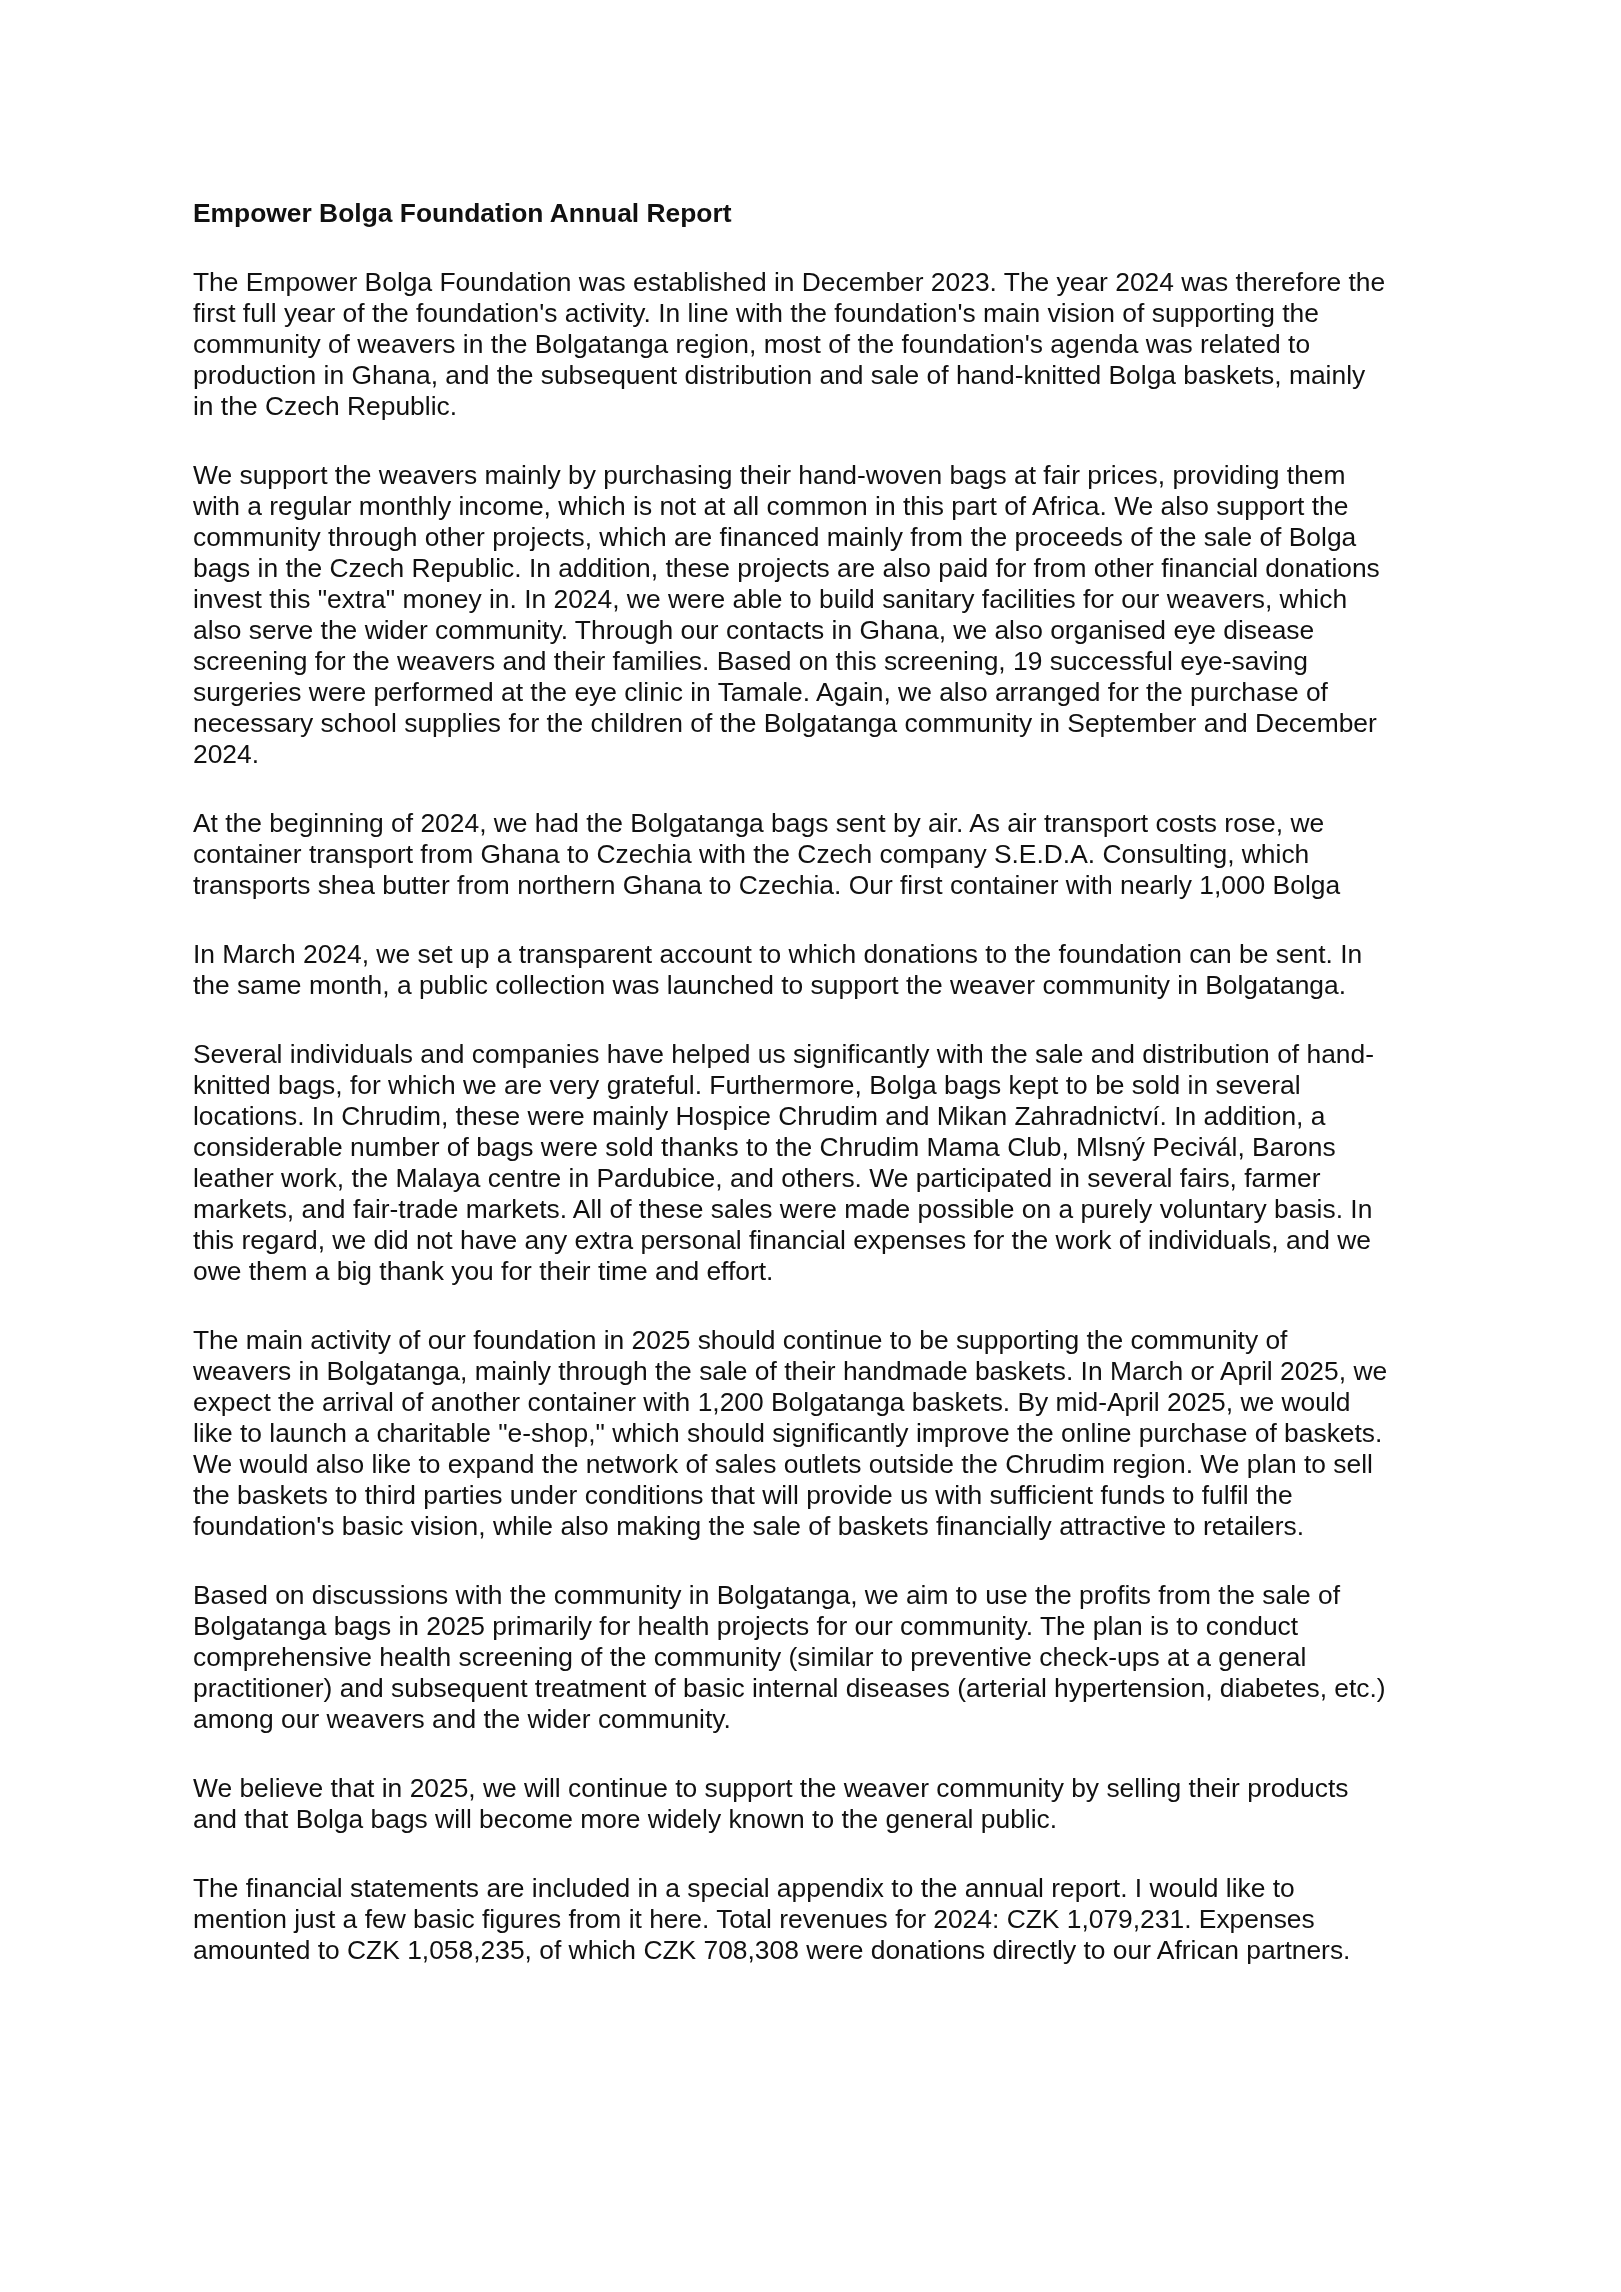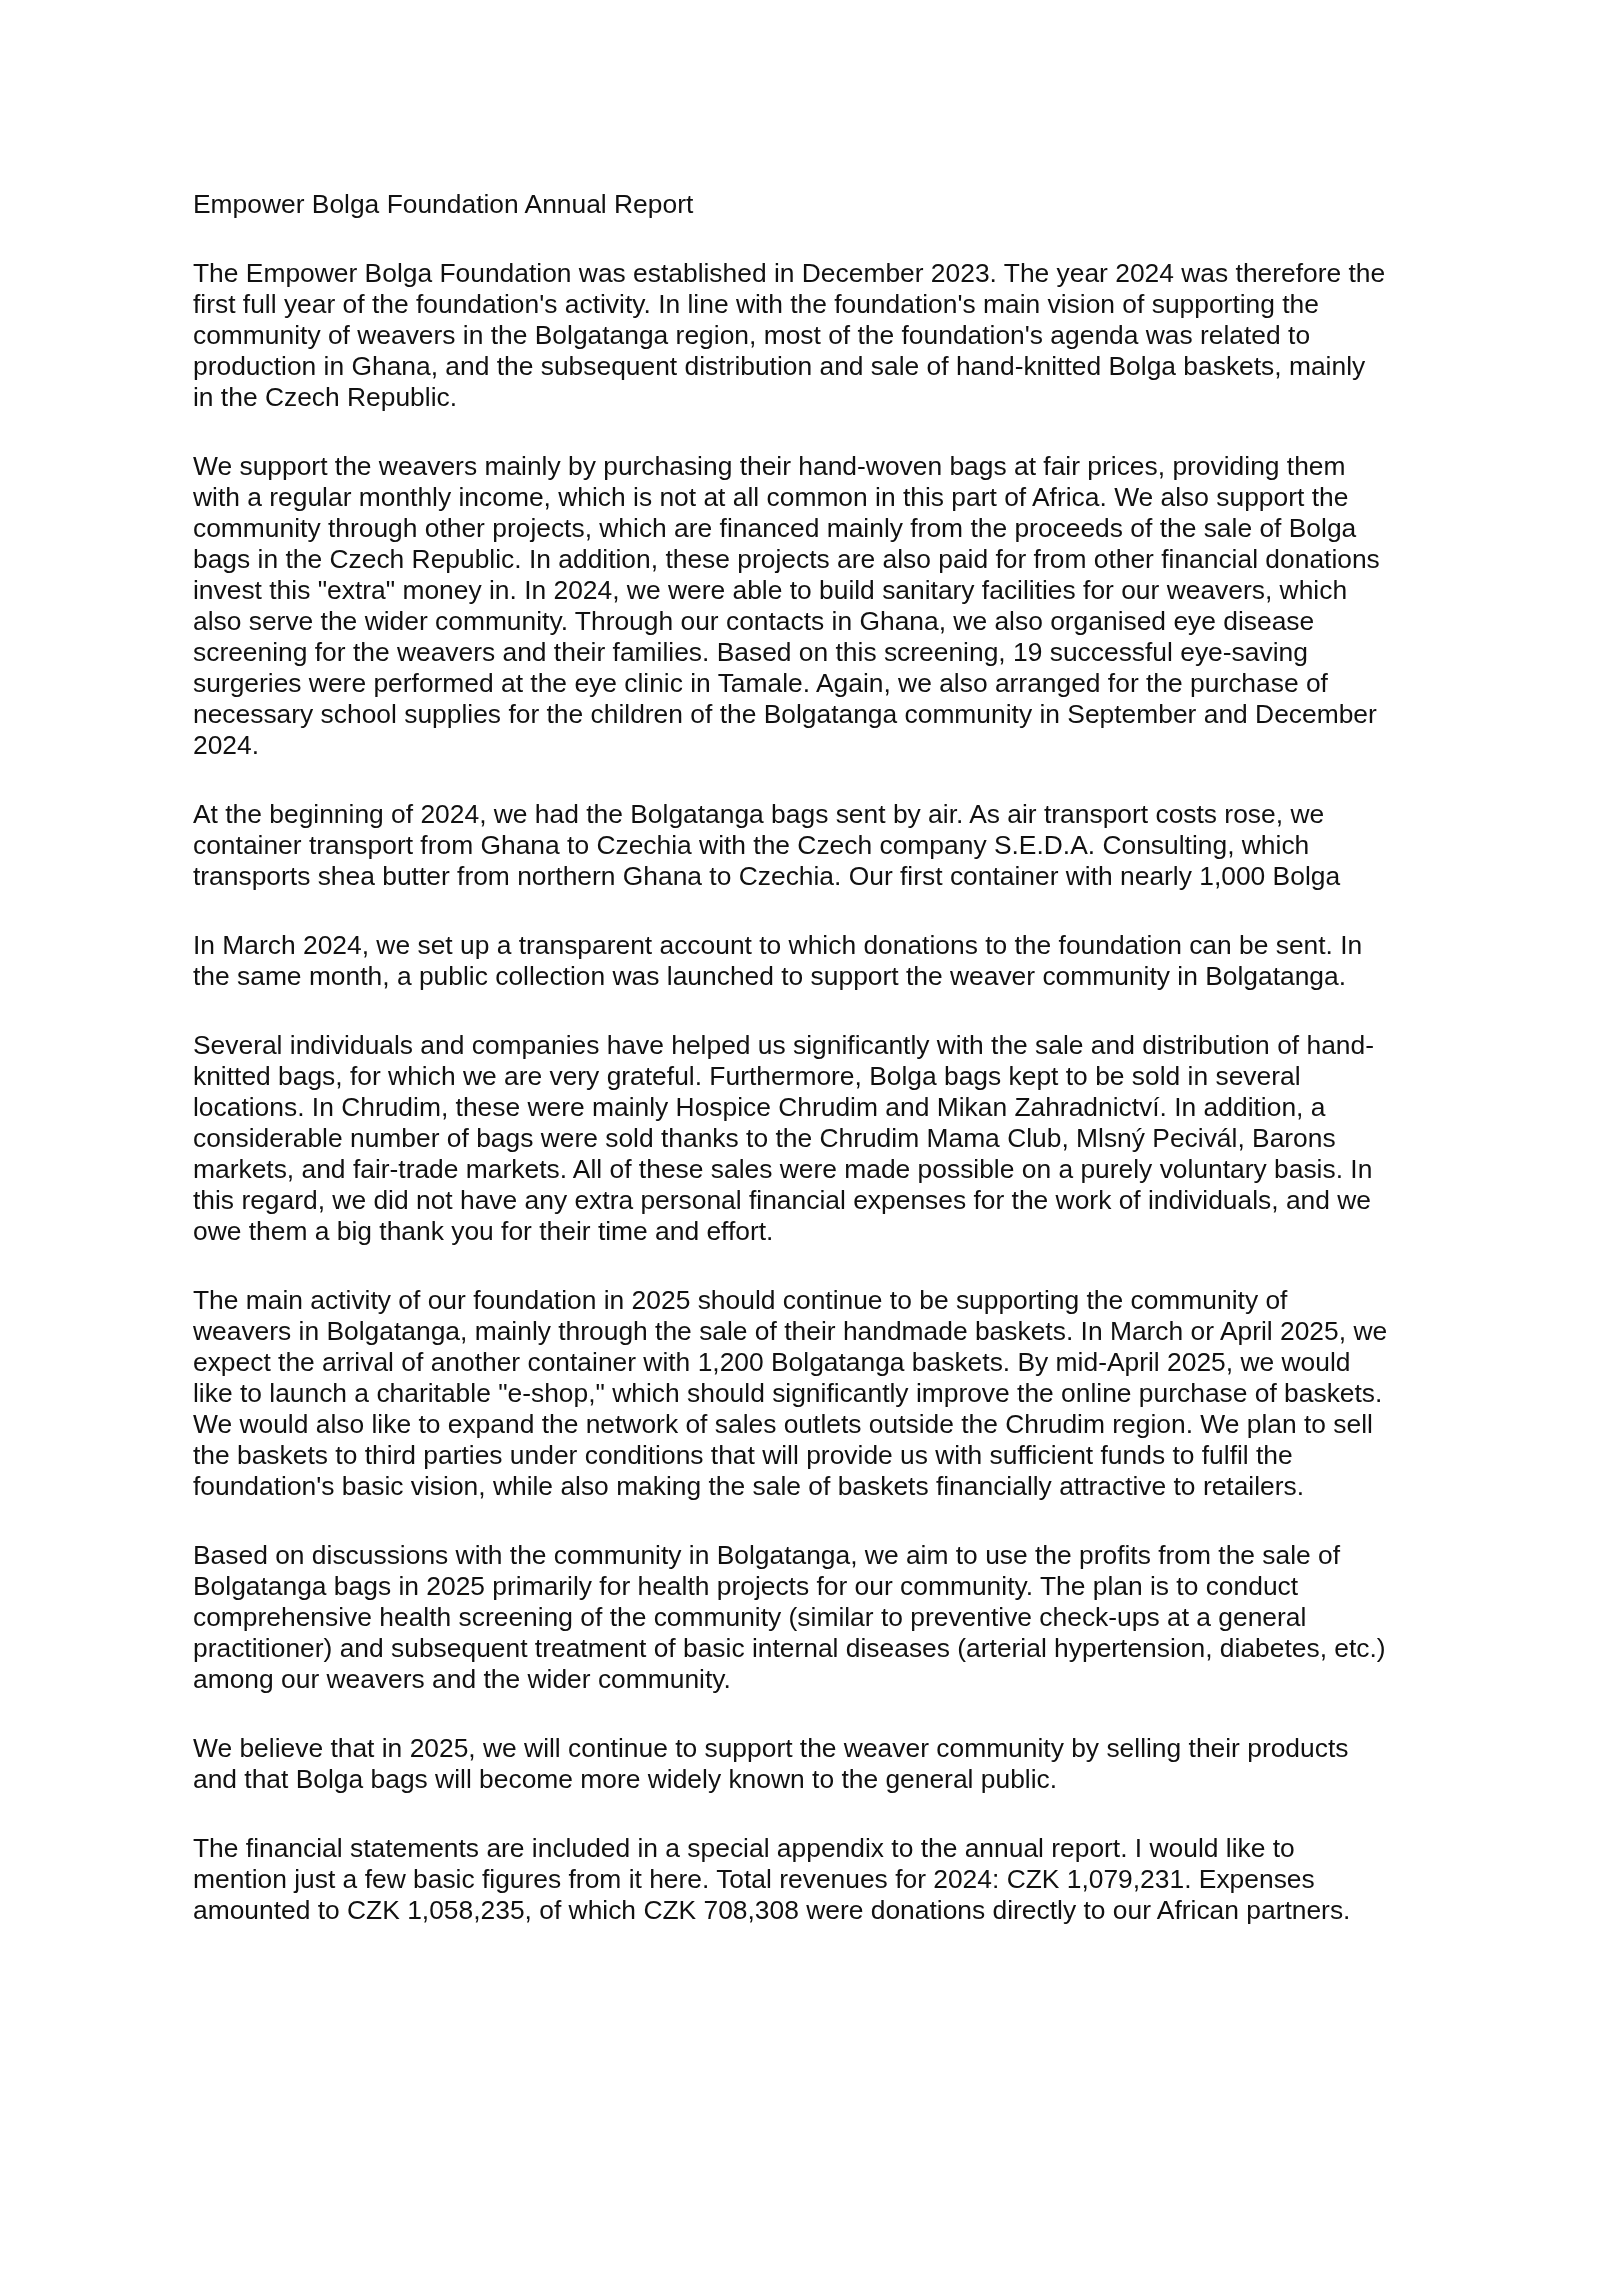--- a/index.html
+++ b/index.html
@@ -17,22 +17,22 @@
     }
     .page {
       position: absolute;
       left: 193px;
       top: 189px;
       width: 1254px;
     }
     .title {
       font-size: 26.4px;
       line-height: 31px;
-      margin: 0 0 38px 0;
-      font-weight: normal;
+      margin: 9px 0 38px 0;
+      font-weight: bold;
       white-space: nowrap;
     }
     .para {
       font-size: 26.4px;
       line-height: 31px;
       margin: 0 0 38px 0;
     }
     .line {
       display: block;
       white-space: nowrap;
@@ -74,20 +74,21 @@
   <p class="para">
     <span class="line">In March 2024, we set up a transparent account to which donations to the foundation can be sent. In</span>
     <span class="line">the same month, a public collection was launched to support the weaver community in Bolgatanga.</span>
   </p>
 
   <p class="para">
     <span class="line">Several individuals and companies have helped us significantly with the sale and distribution of hand-</span>
     <span class="line">knitted bags, for which we are very grateful. Furthermore, Bolga bags kept to be sold in several</span>
     <span class="line">locations. In Chrudim, these were mainly Hospice Chrudim and Mikan Zahradnictví. In addition, a</span>
     <span class="line">considerable number of bags were sold thanks to the Chrudim Mama Club, Mlsný Pecivál, Barons</span>
+    <span class="line">leather work, the Malaya centre in Pardubice, and others. We participated in several fairs, farmer</span>
     <span class="line">markets, and fair-trade markets. All of these sales were made possible on a purely voluntary basis. In</span>
     <span class="line">this regard, we did not have any extra personal financial expenses for the work of individuals, and we</span>
     <span class="line">owe them a big thank you for their time and effort.</span>
   </p>
 
   <p class="para">
     <span class="line">The main activity of our foundation in 2025 should continue to be supporting the community of</span>
     <span class="line">weavers in Bolgatanga, mainly through the sale of their handmade baskets. In March or April 2025, we</span>
     <span class="line">expect the arrival of another container with 1,200 Bolgatanga baskets. By mid-April 2025, we would</span>
     <span class="line">like to launch a charitable "e-shop," which should significantly improve the online purchase of baskets.</span>

